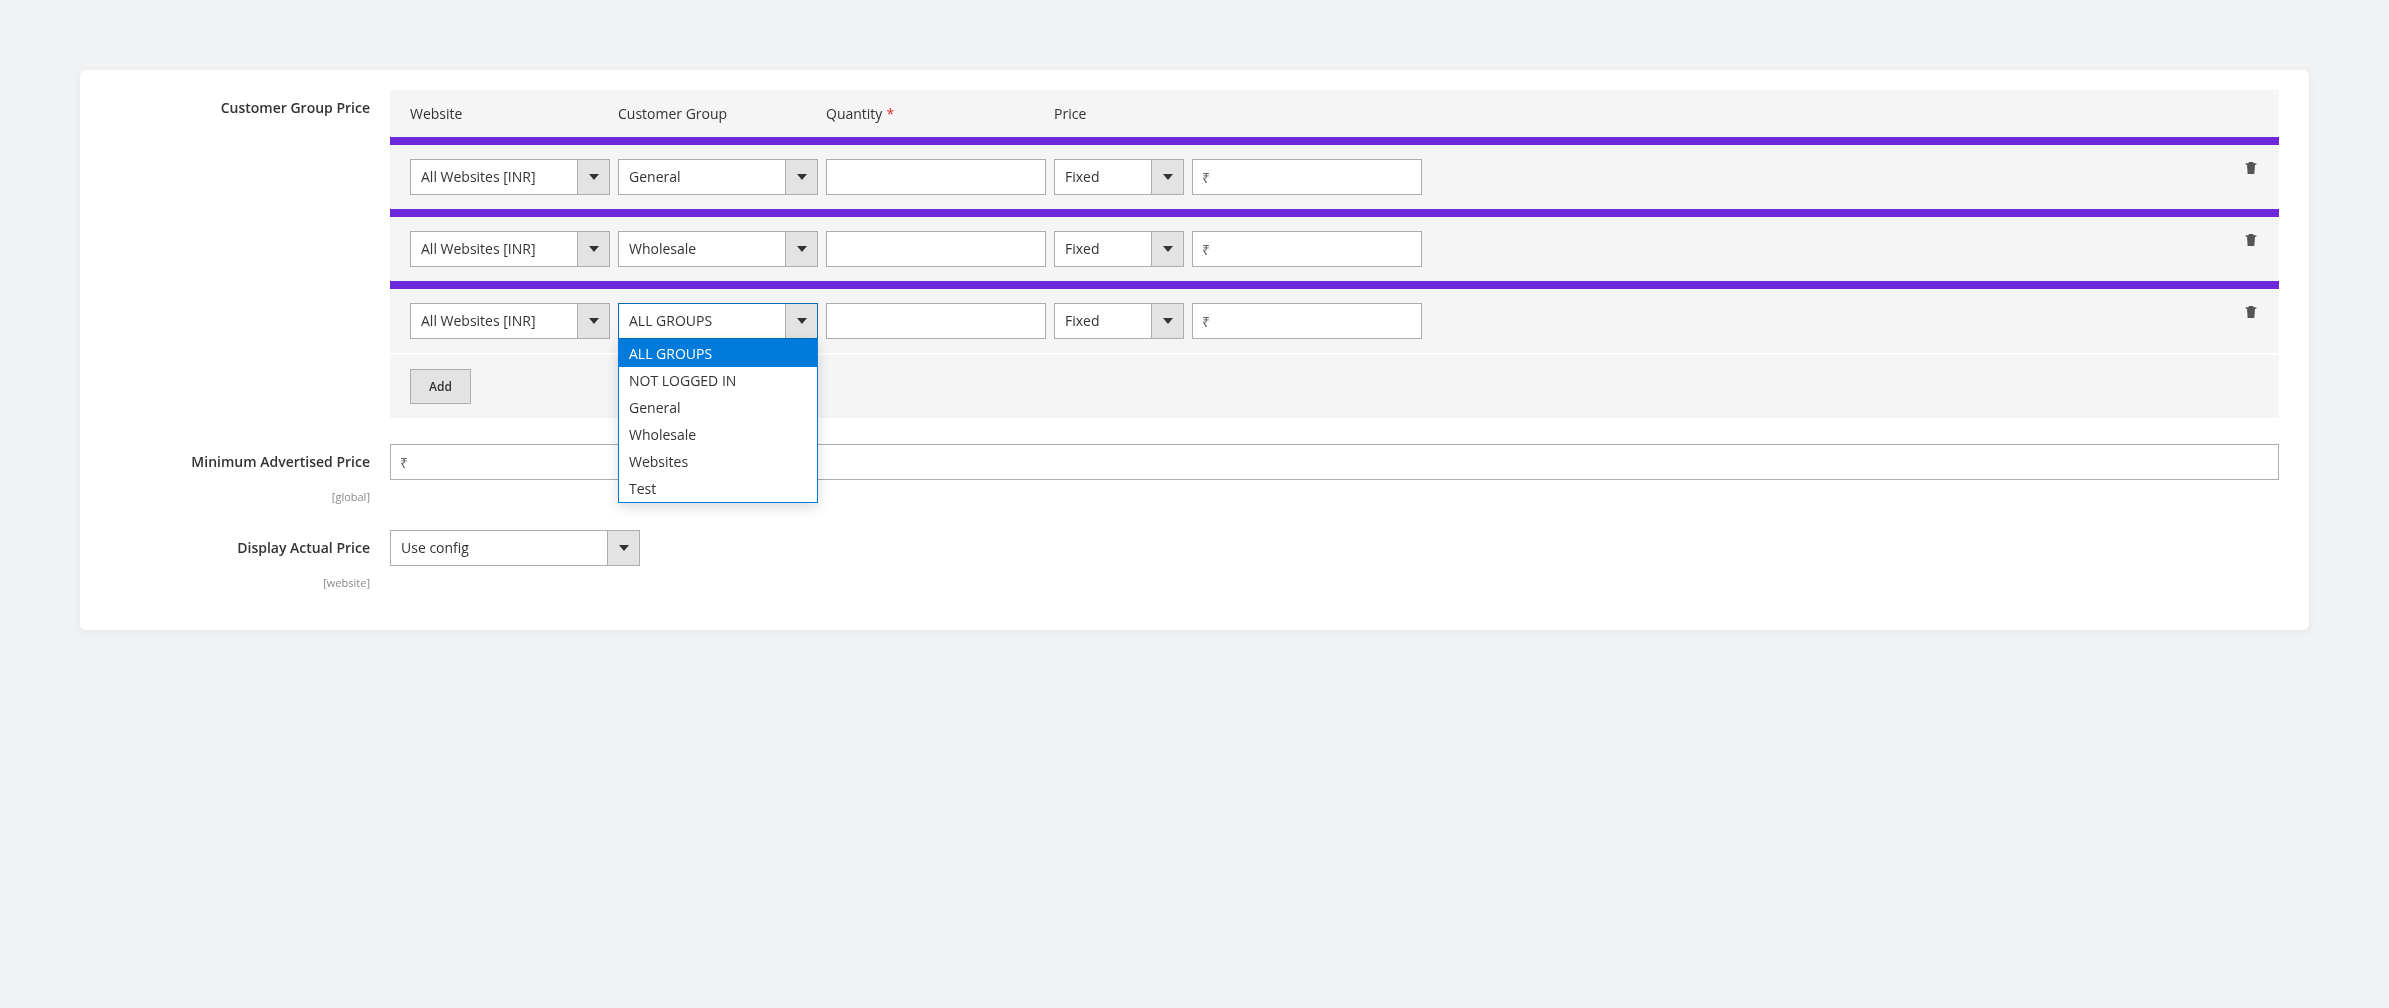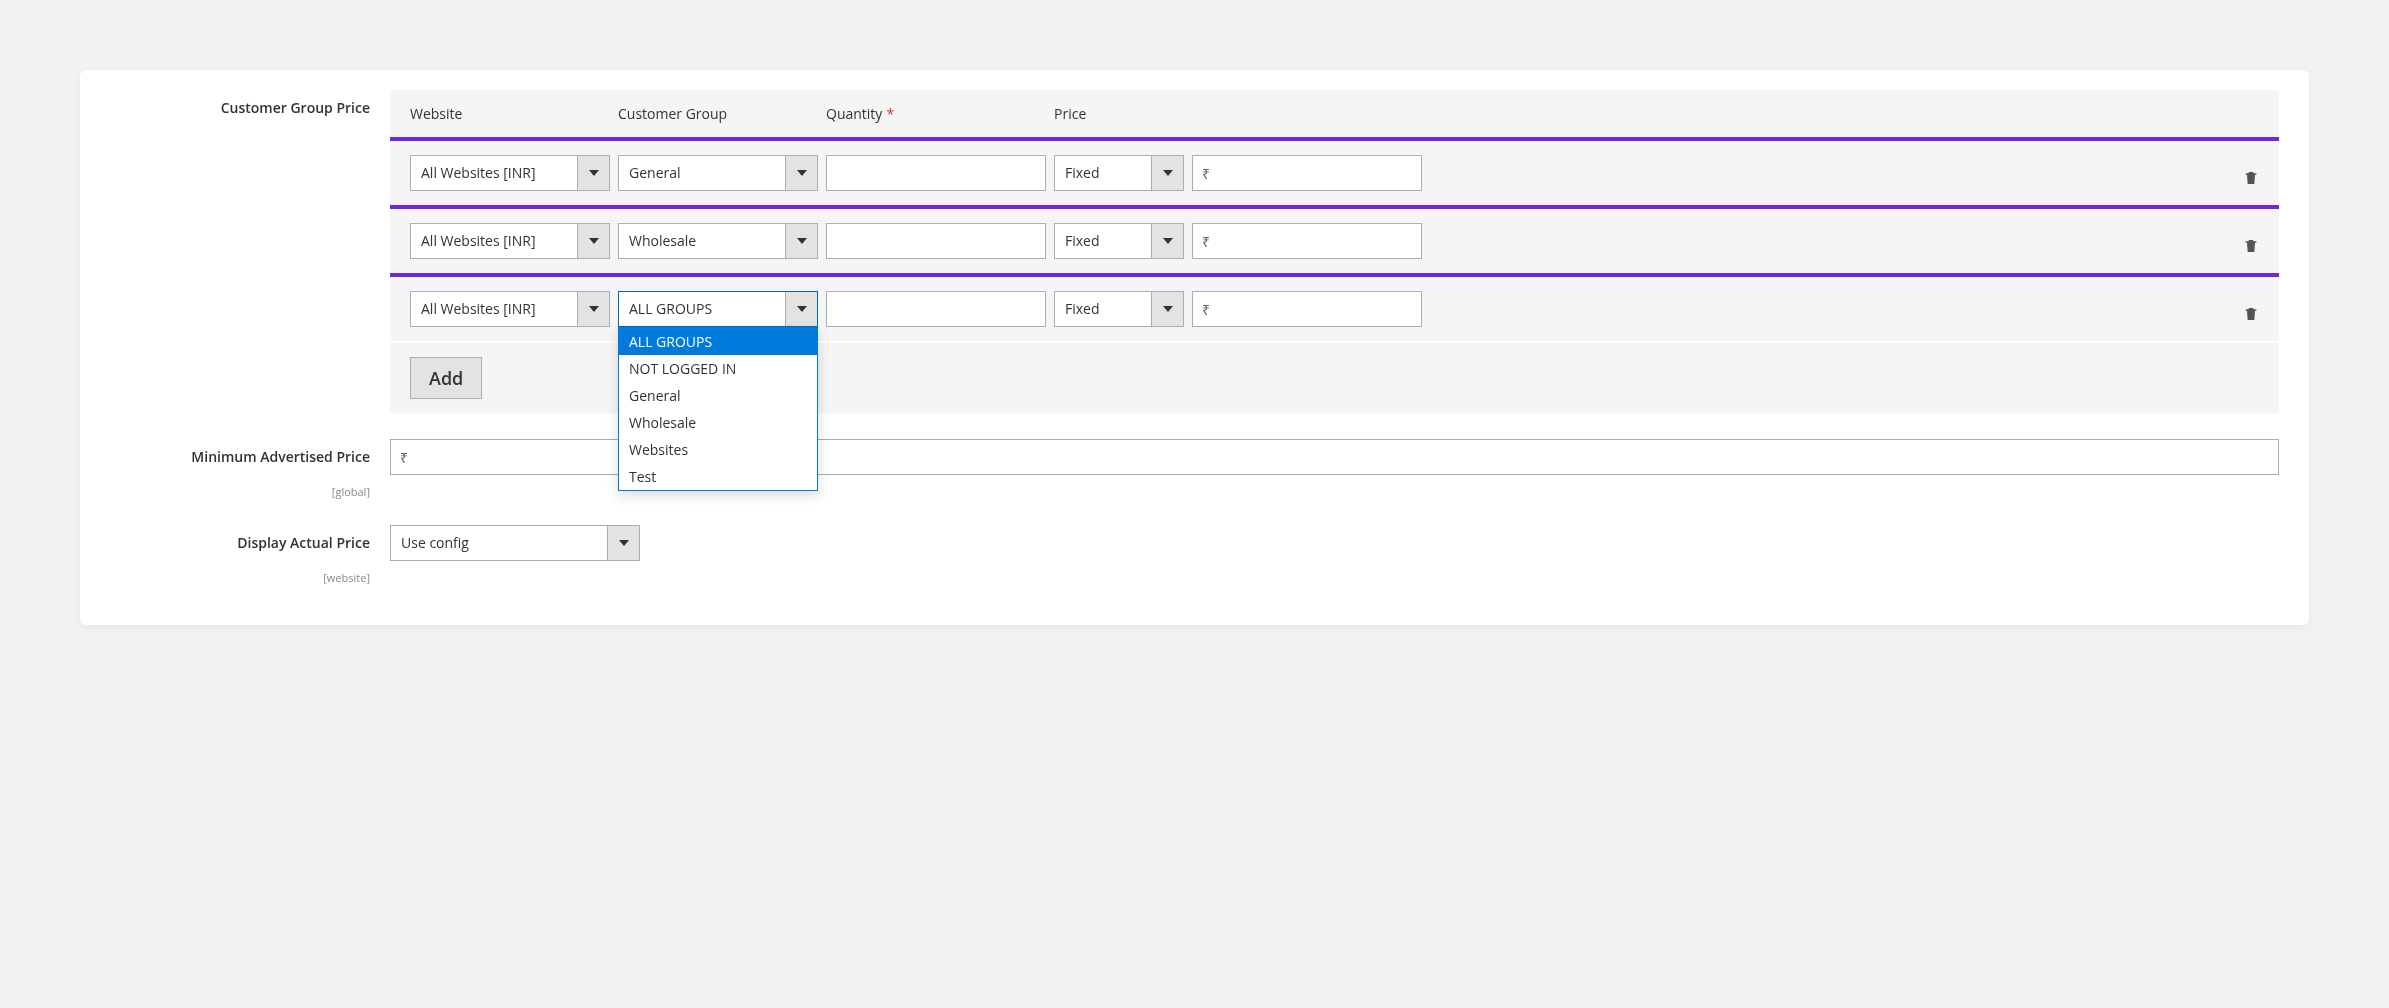--- a/index.html
+++ b/index.html
@@ -4,38 +4,38 @@
   <style>
     *{box-sizing:border-box;margin:0;padding:0;font-family:'Open Sans',-apple-system,BlinkMacSystemFont,sans-serif}
     body{background:#f1f2f3;padding:70px 80px;font-size:14px;color:#303030}
     .panel{background:#fff;border-radius:6px;box-shadow:0 2px 8px rgba(0,0,0,.05);padding:20px 30px 40px 30px}
     .form-row{display:flex;align-items:flex-start;margin-bottom:0}
     .form-label{width:280px;text-align:right;padding-right:20px;padding-top:8px;font-weight:600;color:#333;font-size:14px}
     .form-label .scope{display:block;font-weight:400;font-size:11px;color:#888;margin-top:18px}
     .form-content{flex:1}
     .tier-table{background:#f5f5f5}
     .tier-header{display:flex;padding:14px 20px;font-weight:400;font-size:14px;color:#333}
-    .tier-row{display:flex;padding:14px 20px;align-items:flex-end;border-top:4px solid #6d28d9}
+    .tier-row{display:flex;padding:14px 20px;align-items:flex-start;border-top:8px solid #6d28d9}
     .col-website{width:200px}
     .col-group{width:200px}
     .col-qty{width:220px}
     .col-pricetype{width:130px}
     .col-price{flex:1;max-width:230px}
     .col-del{width:50px;text-align:right;margin-left:auto}
     .select-wrap{display:flex;border:1px solid #adadad;background:#fff;height:36px;position:relative}
     .select-wrap.active{border-color:#006bb4}
     .select-text{flex:1;padding:0 10px;line-height:34px;font-size:14px;color:#333;white-space:nowrap;overflow:hidden;cursor:pointer}
     .select-btn{width:32px;border-left:1px solid #adadad;background:#e3e3e3;display:flex;align-items:center;justify-content:center;cursor:pointer}
     .select-btn::after{content:"";border-left:5px solid transparent;border-right:5px solid transparent;border-top:6px solid #333}
     .txt-input{border:1px solid #adadad;background:#fff;height:36px;width:100%;padding:0 10px;font-size:14px;color:#333}
     .txt-input.wprefix{padding-left:24px}
     .prefix-wrap{position:relative;width:100%}
     .prefix{position:absolute;left:10px;top:50%;transform:translateY(-50%);color:#666;font-size:14px}
     .req{color:#e02b27;margin-left:4px}
-    .add-btn{display:inline-block;border:1px solid #adadad;background:#e3e3e3;padding:8px 18px;font-size:18px;font-weight:600;color:#333;cursor:pointer}
+    .add-btn{display:inline-block;border:1px solid #adadad;background:#e3e3e3;padding:8px 18px;font-size:12px;font-weight:600;color:#333;cursor:pointer}
     .tier-add-row{padding:14px 20px;border-top:2px solid #fff}
     .del-icon{width:16px;height:18px;display:inline-block;cursor:pointer}
     .del-icon svg{width:16px;height:18px;fill:#555}
     .col-gap{margin-right:8px}
     .dropdown{position:absolute;top:35px;left:-1px;right:-1px;background:#fff;border:1px solid #007bdb;box-shadow:0 4px 12px rgba(0,0,0,.15);z-index:10}
     .dropdown .opt{padding:4px 10px;font-size:14px;color:#333;cursor:pointer}
     .dropdown .opt.sel{background:#007bdb;color:#fff}
     .full-input{width:100%}
     .sep-row{margin-top:26px}
     .dap-wrap{width:250px}

